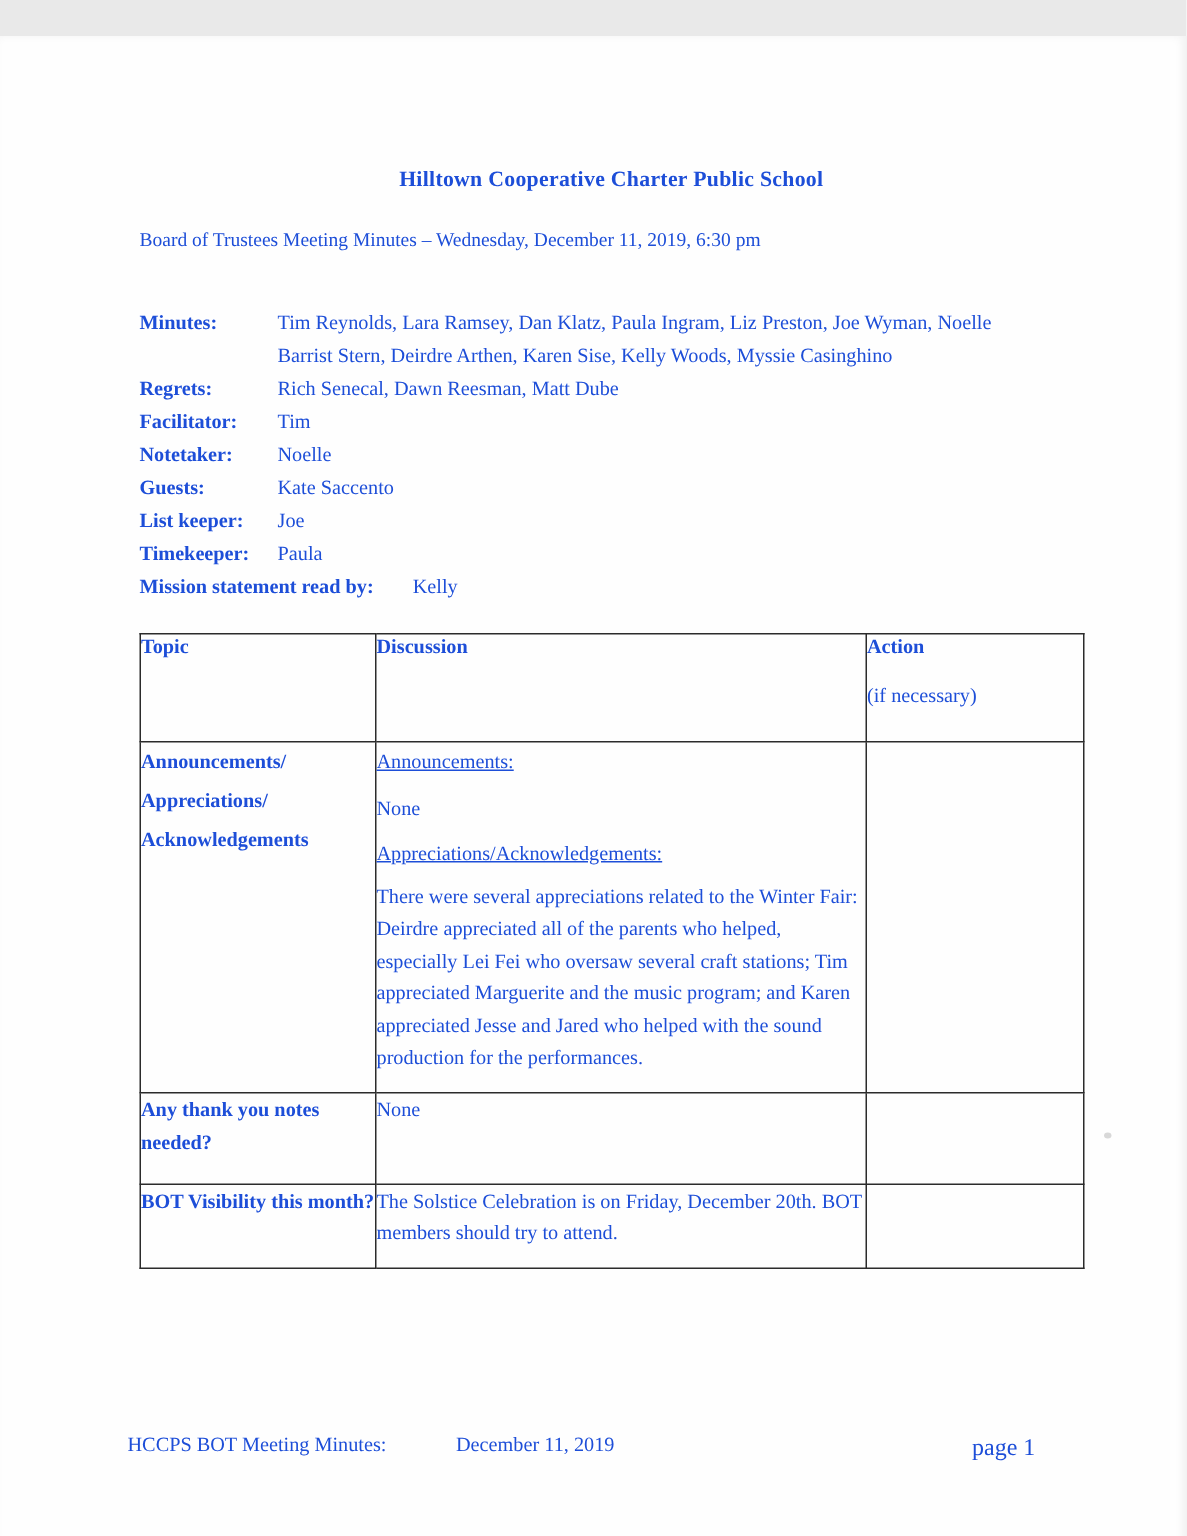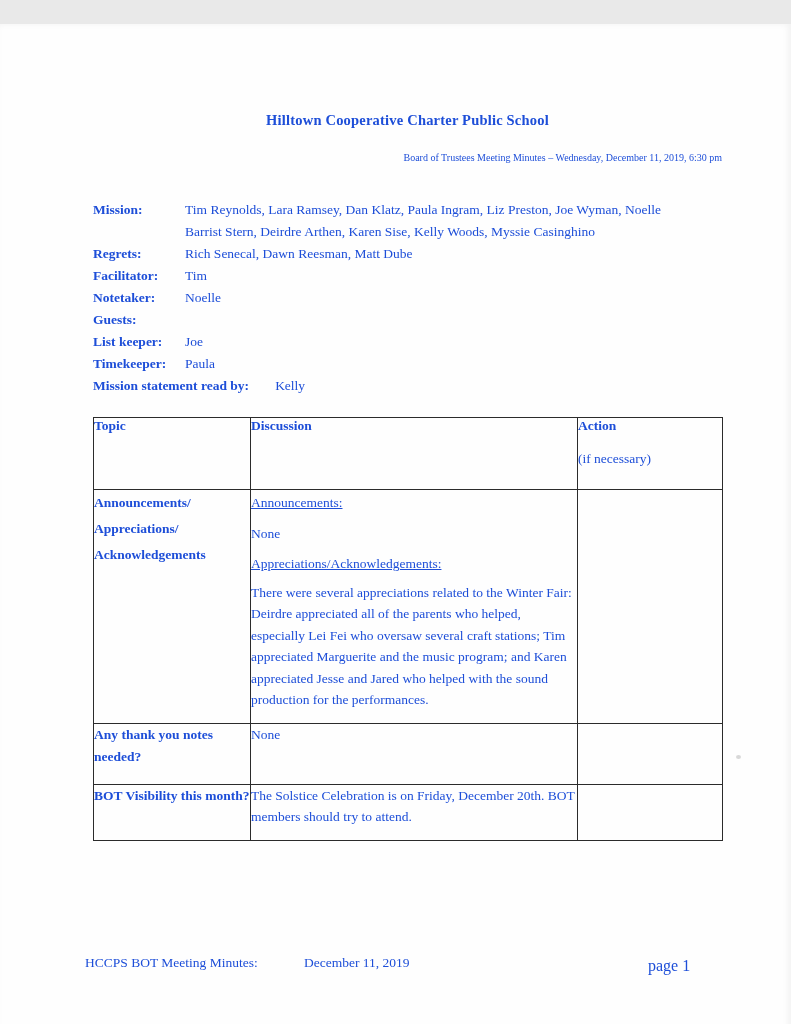--- a/index.html
+++ b/index.html
@@ -23,22 +23,22 @@
     top: 88px;
     width: 629px;
   }
   .doc-title {
     text-align: center;
     font-weight: bold;
     font-size: 14.5px;
     letter-spacing: 0.2px;
   }
   .doc-subtitle {
-    text-align: right;
-    font-size: 10px;
+    text-align: left;
+    font-size: 13px;
     margin-top: 23px;
   }
   .info-section { margin-top: 36px; font-size: 13.5px; }
   .info-row {
     display: flex;
     align-items: flex-start;
     line-height: 22px;
     margin: 0;
   }
   .info-label {
@@ -109,37 +109,38 @@
 <body>
 
 <div class="page">
   <div class="content">
 
     <div class="doc-title">Hilltown Cooperative Charter Public School</div>
     <div class="doc-subtitle">Board of Trustees Meeting Minutes – Wednesday, December 11, 2019, 6:30 pm</div>
 
     <div class="info-section">
       <div class="info-row">
-        <span class="info-label">Mission:</span>
+        <span class="info-label">Minutes:</span>
         <span class="info-value">Tim Reynolds, Lara Ramsey, Dan Klatz, Paula Ingram, Liz Preston, Joe Wyman, Noelle Barrist Stern, Deirdre Arthen, Karen Sise, Kelly Woods, Myssie Casinghino</span>
       </div>
       <div class="info-row">
         <span class="info-label">Regrets:</span>
         <span class="info-value">Rich Senecal, Dawn Reesman, Matt Dube</span>
       </div>
       <div class="info-row">
         <span class="info-label">Facilitator:</span>
         <span class="info-value">Tim</span>
       </div>
       <div class="info-row">
         <span class="info-label">Notetaker:</span>
         <span class="info-value">Noelle</span>
       </div>
       <div class="info-row">
         <span class="info-label">Guests:</span>
+        <span class="info-value">Kate Saccento</span>
       </div>
       <div class="info-row">
         <span class="info-label">List keeper:</span>
         <span class="info-value">Joe</span>
       </div>
       <div class="info-row">
         <span class="info-label">Timekeeper:</span>
         <span class="info-value">Paula</span>
       </div>
       <div class="info-row inline">

